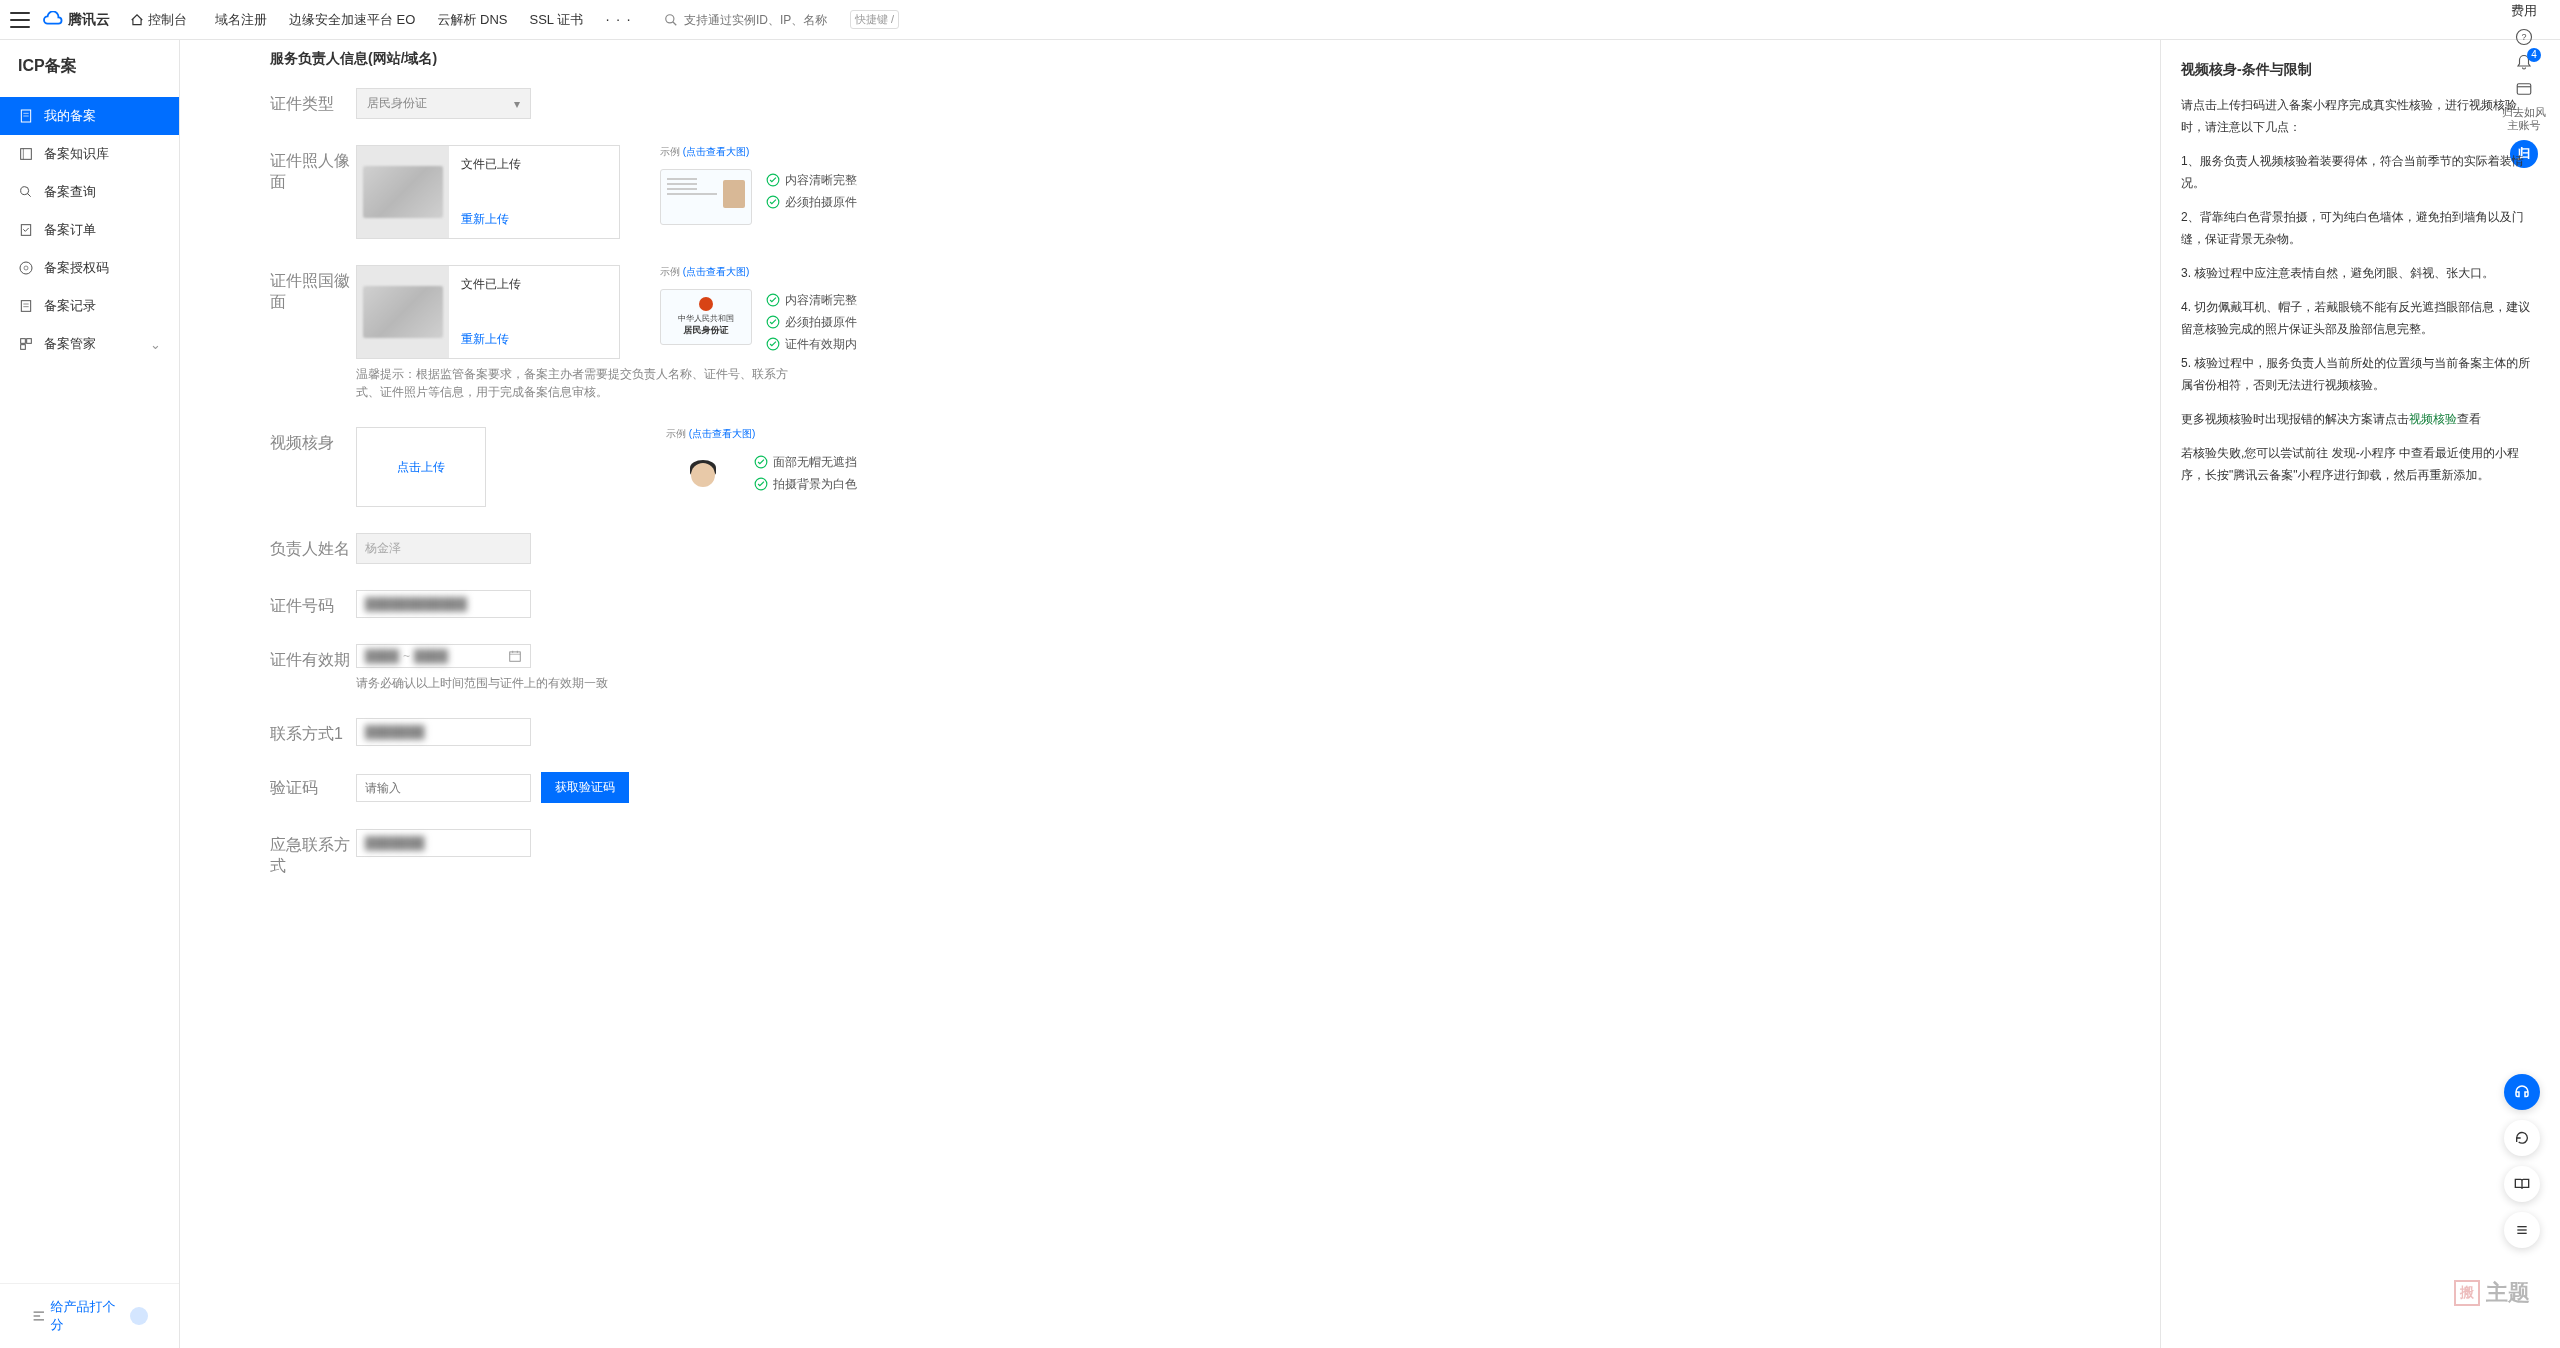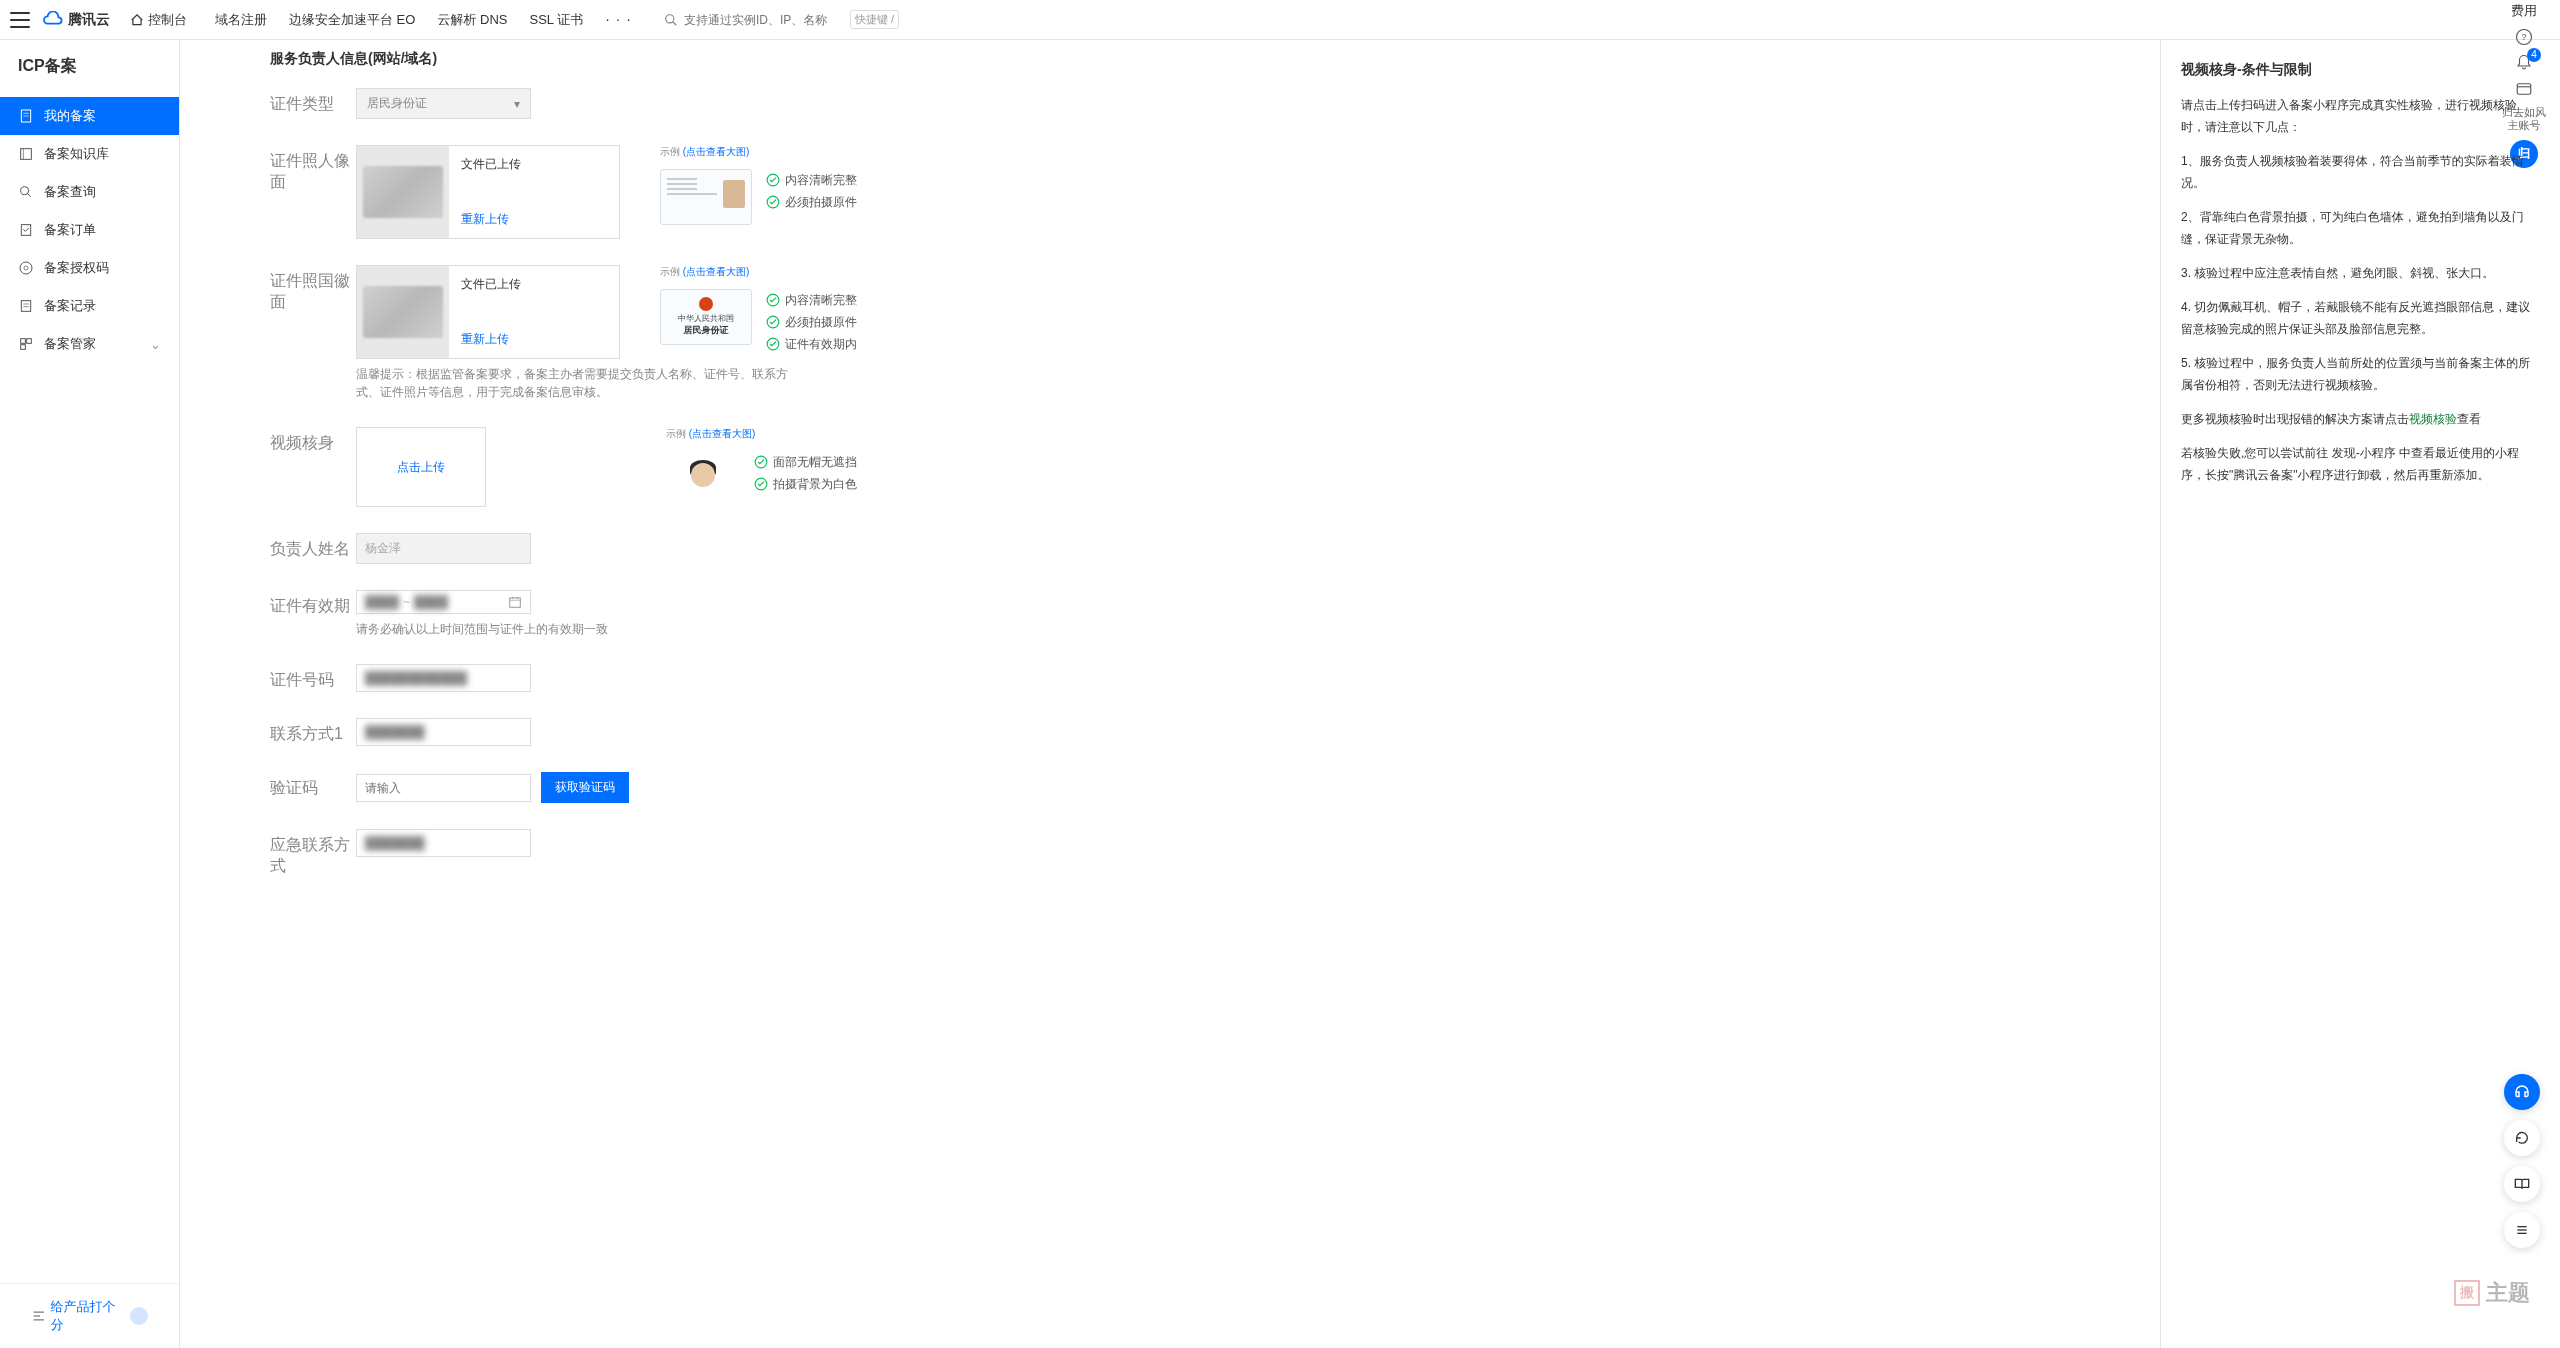--- a/index.html
+++ b/index.html
@@ -382,42 +382,42 @@
     </div>
 
     <div class="form-row">
       <div class="form-label">负责人姓名</div>
       <div class="form-content">
           <div class="text-input disabled">杨金泽</div>
         </div>
     </div>
 
     <div class="form-row">
+      <div class="form-label">证件号码</div>
+      <div class="form-content">
+          <div class="text-input"><span class="blur-text">████████████</span></div>
+        </div>
+    </div>
+
+    <div class="form-row">
       <div class="form-label">证件有效期</div>
       <div class="form-content">
         <div class="date-range">
           <span class="blur-text">████</span>
             <span>~</span>
             <span class="blur-text">████</span>
           <svg class="cal-icon" style="margin-left:auto" viewBox="0 0 24 24">
               <rect x="3" y="5" width="18" height="16" fill="none" stroke="#888" stroke-width="1.5"></rect>
               <line x1="3" y1="9" x2="21" y2="9" stroke="#888"></line>
               <line x1="8" y1="3" x2="8" y2="7" stroke="#888"></line>
               <line x1="16" y1="3" x2="16" y2="7" stroke="#888"></line>
             </svg>
         </div>
         <div class="hint-text">请务必确认以上时间范围与证件上的有效期一致</div>
       </div>
-    </div>
-
-    <div class="form-row">
-      <div class="form-label">证件号码</div>
-      <div class="form-content">
-          <div class="text-input"><span class="blur-text">████████████</span></div>
-        </div>
     </div>
 
     <div class="form-row">
       <div class="form-label">联系方式1</div>
       <div class="form-content">
           <div class="text-input"><span class="blur-text">███████</span></div>
         </div>
     </div>
 
     <div class="form-row">

